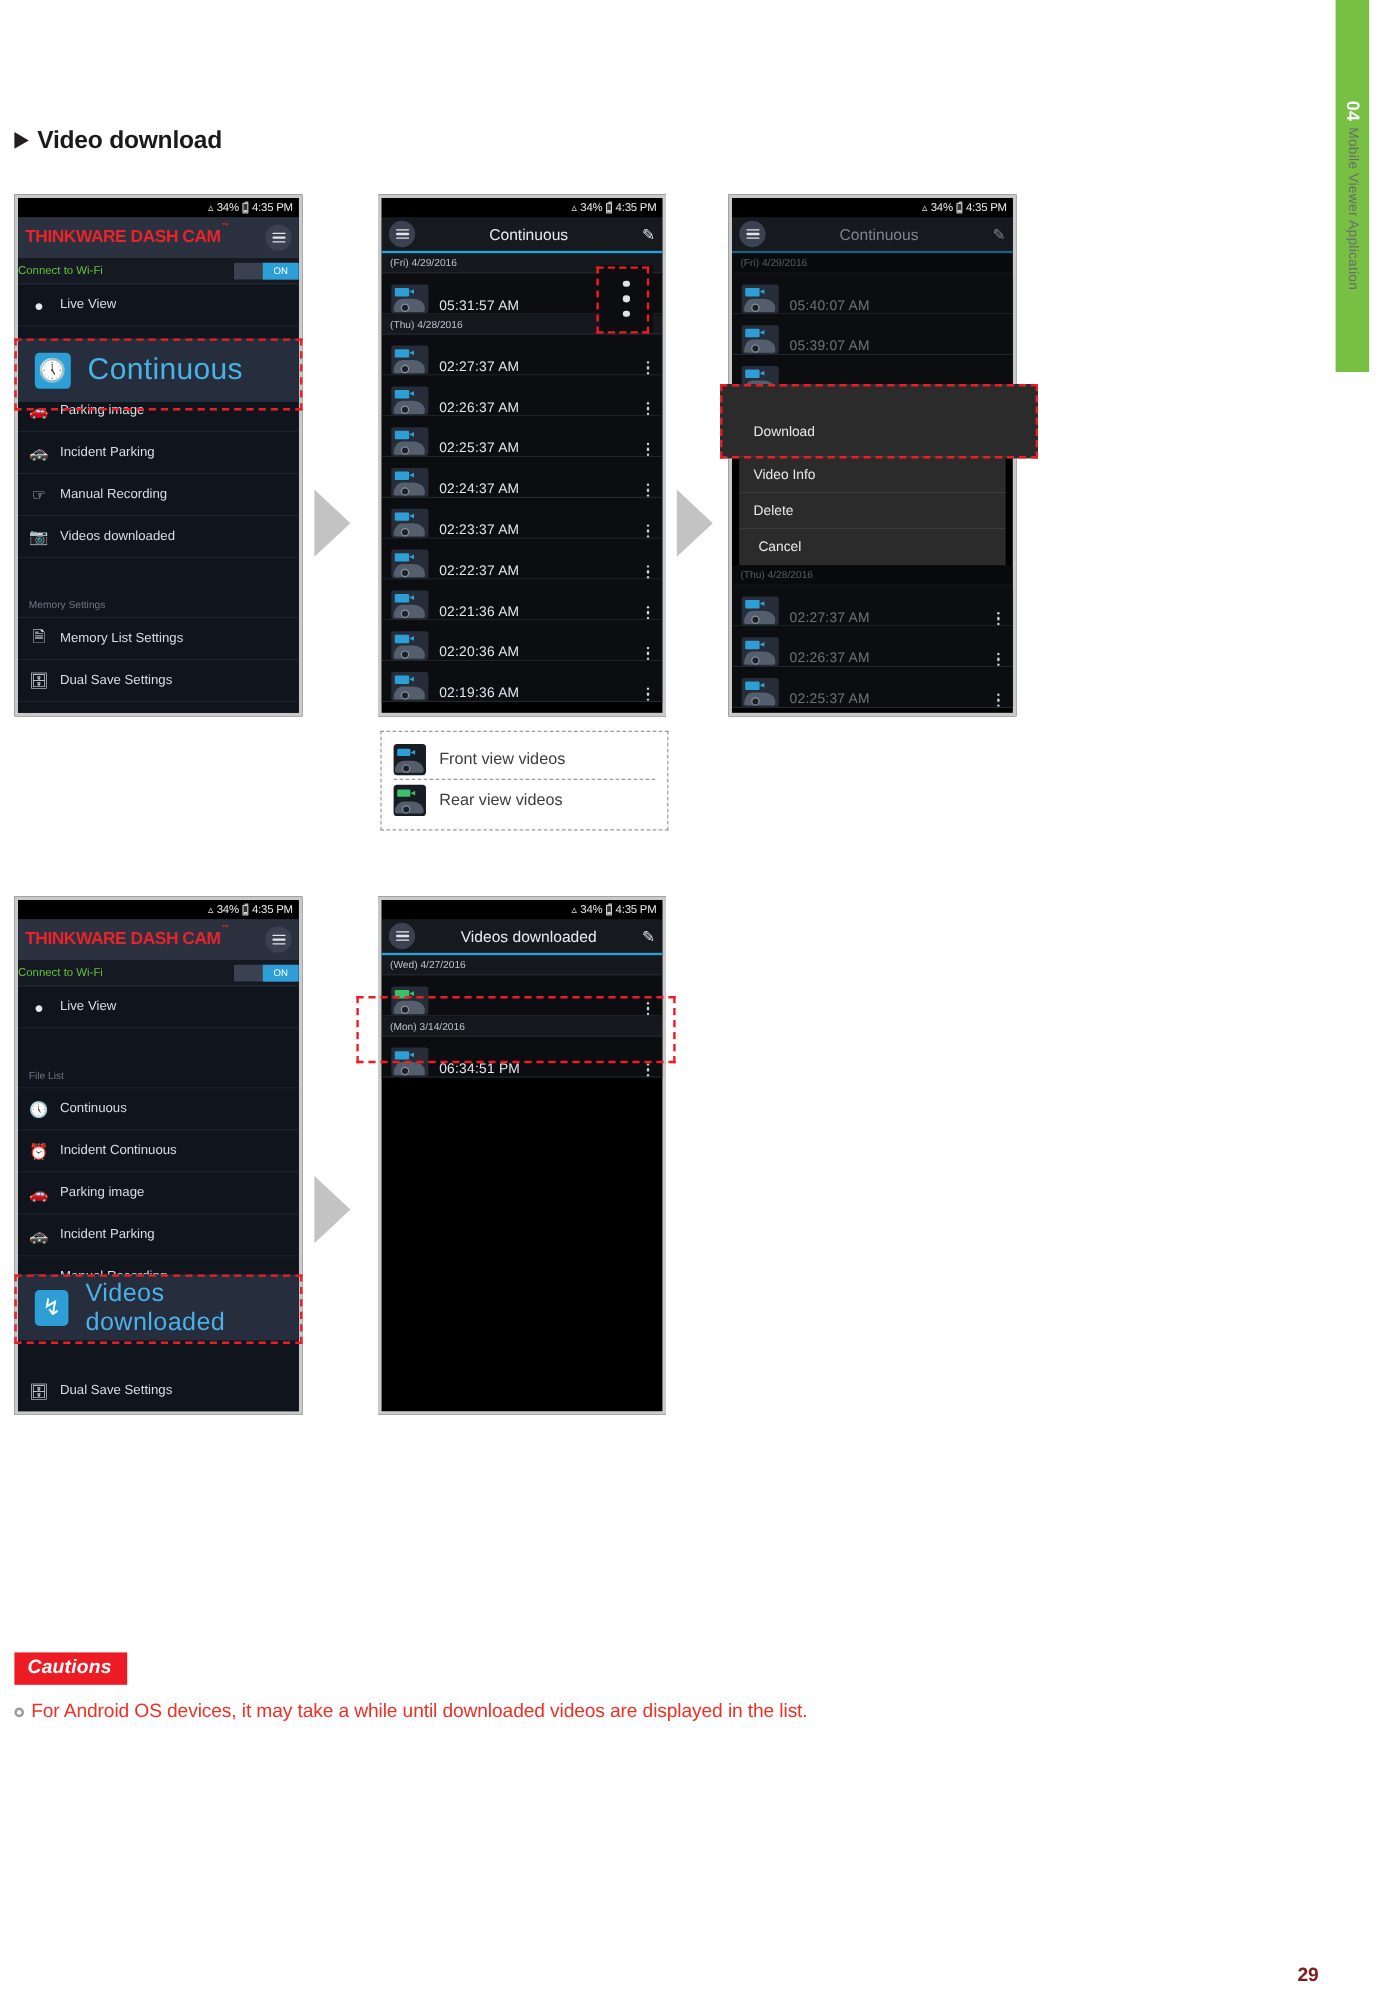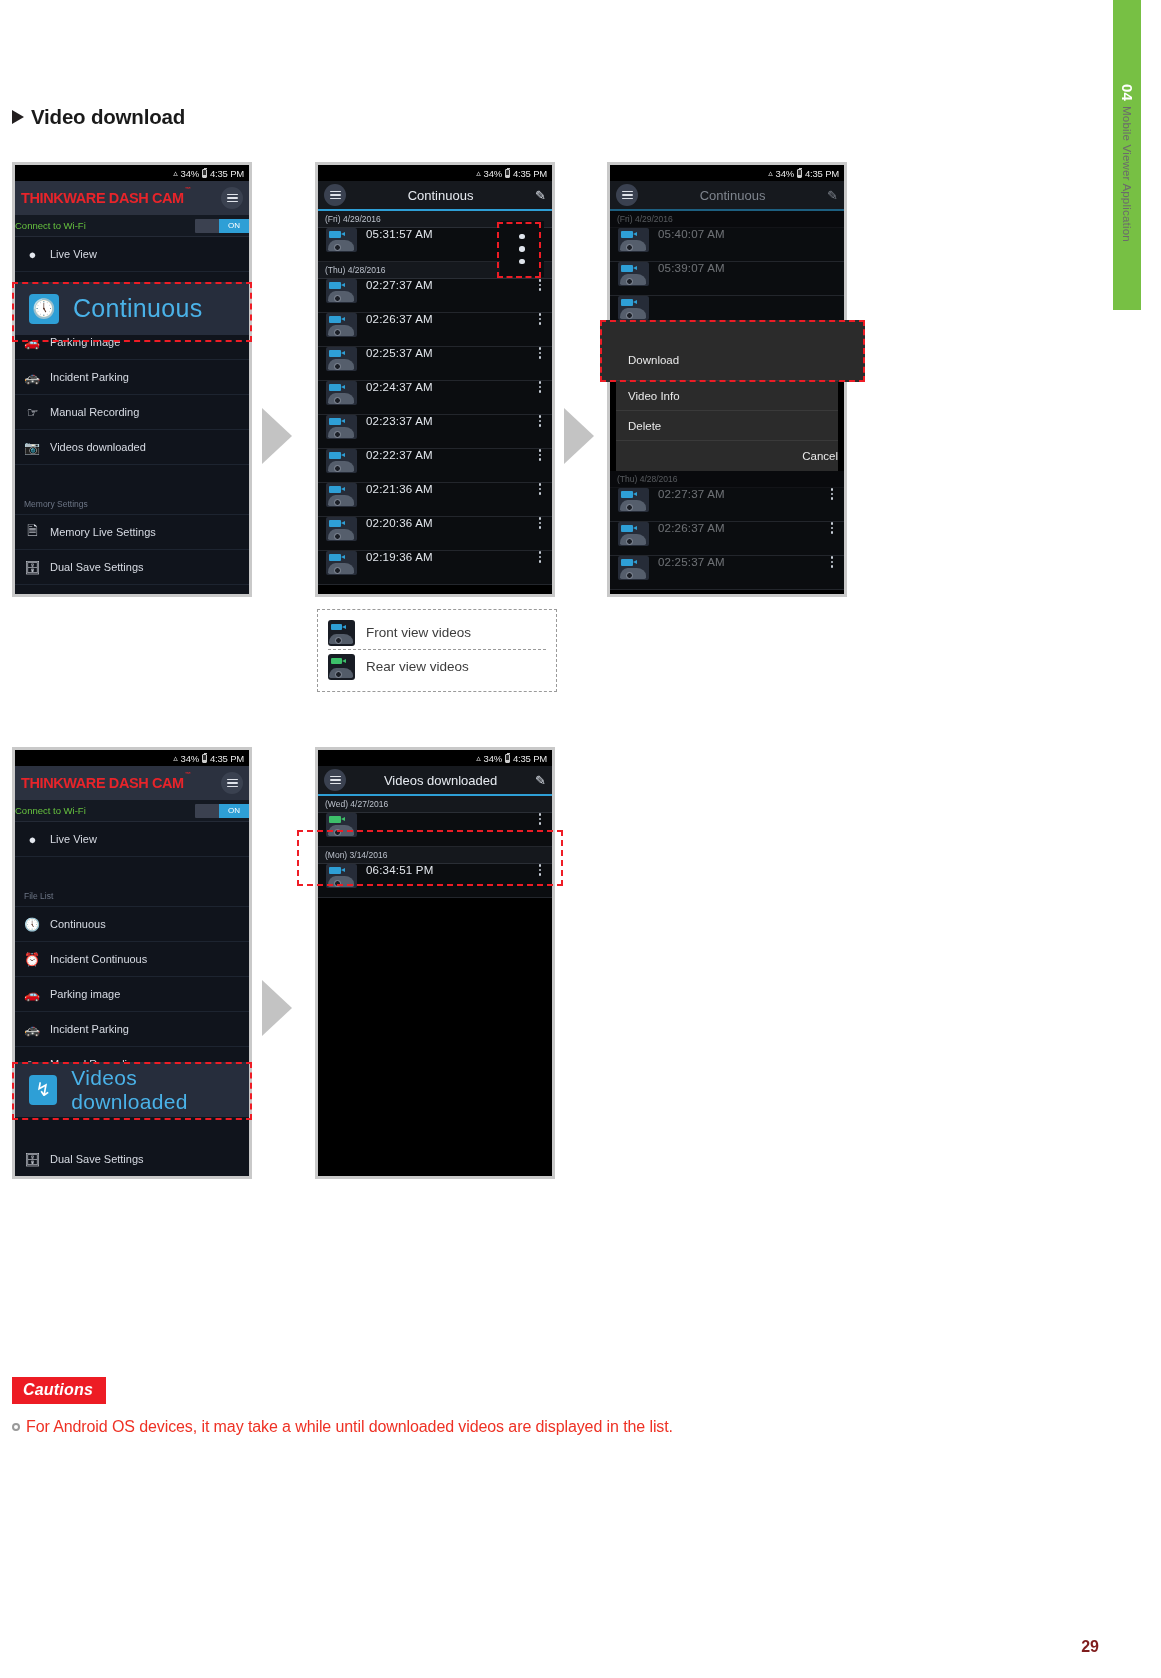--- a/index.html
+++ b/index.html
@@ -114,21 +114,21 @@
     padding: 0 6px; border-bottom: 2px solid #2e9fd6; position: relative;
   }
   .listhdr .title { flex: 1; text-align: center; color: #e7ebf1; font-size: 13px; }
   .edit-ic { color: #dfe4ec; font-size: 13px; }
   .date-row {
     background: #15181d; height: 17px; display: flex; align-items: center;
     padding-left: 7px; color: #bcc2cc; font-size: 8.5px;
     border-bottom: 1px solid #2a2e35;
   }
   .file-row {
-    height: 34px; display: flex; align-items: flex-start; gap: 9px;
+    height: 34px; display: flex; align-items: flex-end; gap: 9px;
     padding: 0 7px 0 8px; background: #0b0d10; border-bottom: 1px solid #23262c;
   }
   .thumb {
     width: 31px; height: 24px; background: #262c38; border-radius: 2px;
     position: relative; flex: none; overflow: hidden;
   }
   .thumb .cam {
     position: absolute; left: 3px; top: 3px; width: 12px; height: 7px;
     background: #2e9fd6; border-radius: 1px;
   }
@@ -156,21 +156,21 @@
 
   
   .sheet {
     position: absolute; left: 6px; right: 6px;
     background: #2b2b2b; z-index: 5;
   }
   .sheet-row {
     height: 30px; display: flex; align-items: center; padding-left: 12px;
     color: #e9e9e9; font-size: 11.5px; border-bottom: 1px solid #3a3a3a;
   }
-  .sheet-row.cancel { justify-content: flex-end; padding-left: 0; border-bottom: none; }
+  .sheet-row.cancel { justify-content: flex-start; padding-left: 16px; border-bottom: none; }
 
   
   .dl-callout {
     position: absolute; background: #2b2b2b;
     display: flex; align-items: center; padding-left: 18px;
     color: #eaeaea; font-size: 24px; letter-spacing: .3px;
   }
 
   
   .redbox {
@@ -292,21 +292,21 @@
         <span class="mi-ic">☞</span>
         <span>Manual Recording</span>
       </div>
       <div class="menu-item">
         <span class="mi-ic">📷</span>
         <span>Videos downloaded</span>
       </div>
       <div class="menu-sec">Memory Settings</div>
       <div class="menu-item">
         <span class="mi-ic">🗎</span>
-        <span>Memory Live Settings</span>
+        <span>Memory List Settings</span>
       </div>
       <div class="menu-item">
         <span class="mi-ic">🗄</span>
         <span>Dual Save Settings</span>
       </div>
     </div>
 
     <div class="hl-item" style="position:absolute; left:0; top:117px; right:0; height:53px;">
       <span class="hl-ic">🕔</span>
       <span class="hl-txt">Continuous</span>

